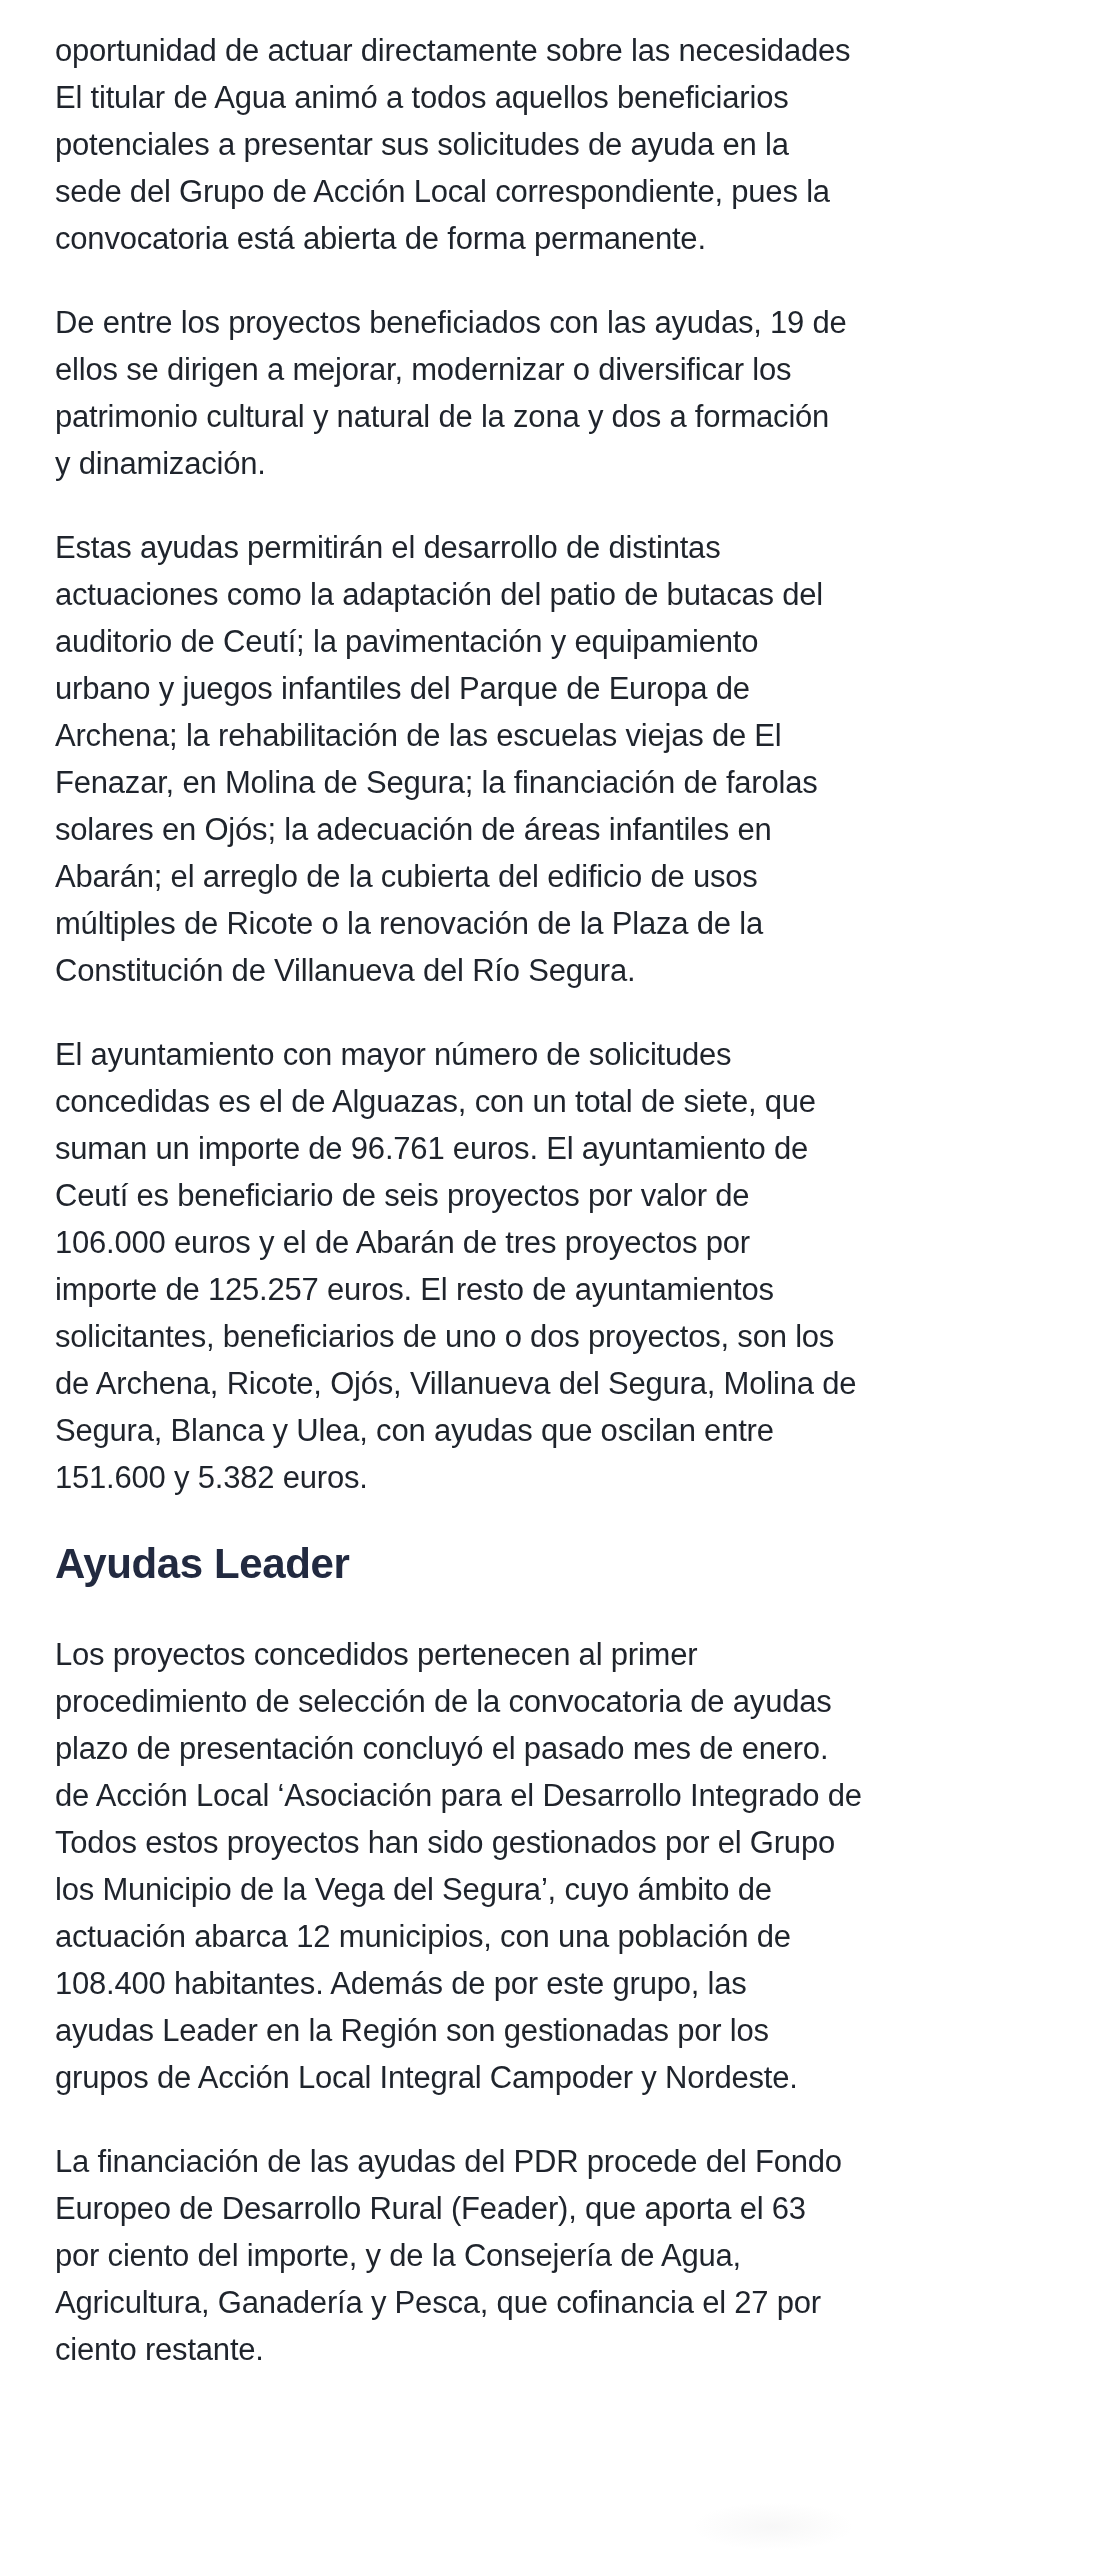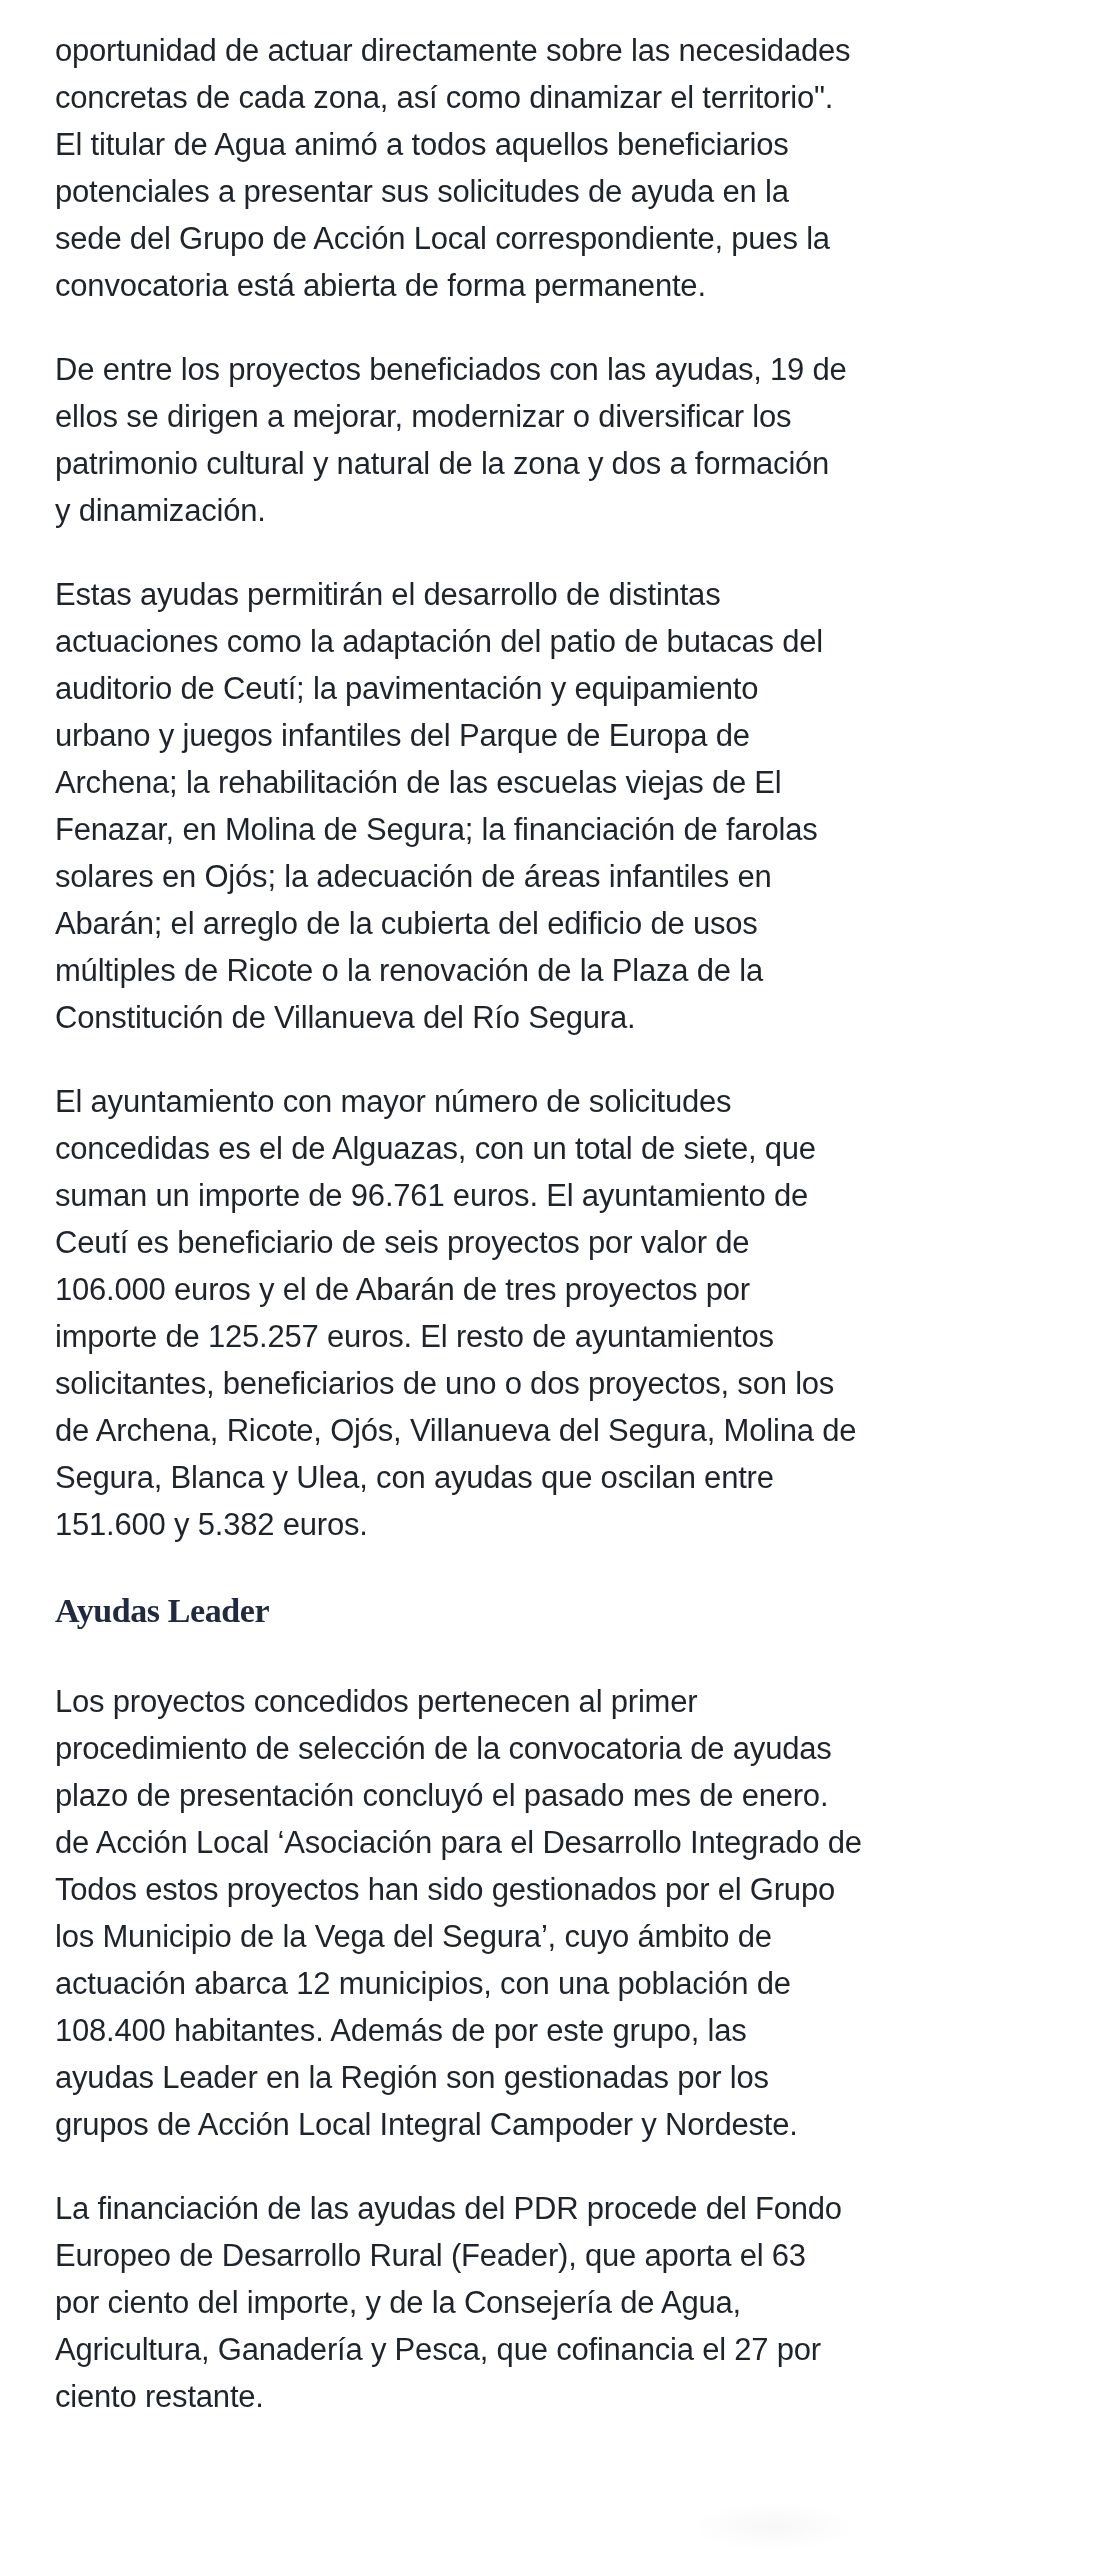--- a/index.html
+++ b/index.html
@@ -22,23 +22,23 @@
     font-size: 31px;
     line-height: 47px;
     letter-spacing: -0.2px;
     color: var(--body_text, #1f242c);
   }
   .line {
     white-space: pre;
   }
   .heading {
     margin: 38px 0 43px 0;
-    font-family: Liberation Serif, serif;
+    font-family: Liberation Sans, sans-serif;
     font-weight: bold;
-    font-size: 34px;
+    font-size: 42px;
     line-height: 49px;
     letter-spacing: -0.4px;
     color: var(--heading_text, #222a40);
   }
   .scan-noise {
     position: absolute;
     right: 49px;
     bottom: 24.6px;
     width: 164px;
     height: 49px;
@@ -46,21 +46,20 @@
     pointer-events: none;
   }
 </style>
 </head>
 <body>
 
 <div class="page">
   <div class="content">
     <div class="para">
         <div class="line">oportunidad de actuar directamente sobre las necesidades</div>
-        <div class="line">concretas de cada zona, así como dinamizar el territorio".</div>
         <div class="line">El titular de Agua animó a todos aquellos beneficiarios</div>
         <div class="line">potenciales a presentar sus solicitudes de ayuda en la</div>
         <div class="line">sede del Grupo de Acción Local correspondiente, pues la</div>
         <div class="line">convocatoria está abierta de forma permanente.</div>
       </div>
     <div class="para">
         <div class="line">De entre los proyectos beneficiados con las ayudas, 19 de</div>
         <div class="line">ellos se dirigen a mejorar, modernizar o diversificar los</div>
         <div class="line">patrimonio cultural y natural de la zona y dos a formación</div>
         <div class="line">y dinamización.</div>

